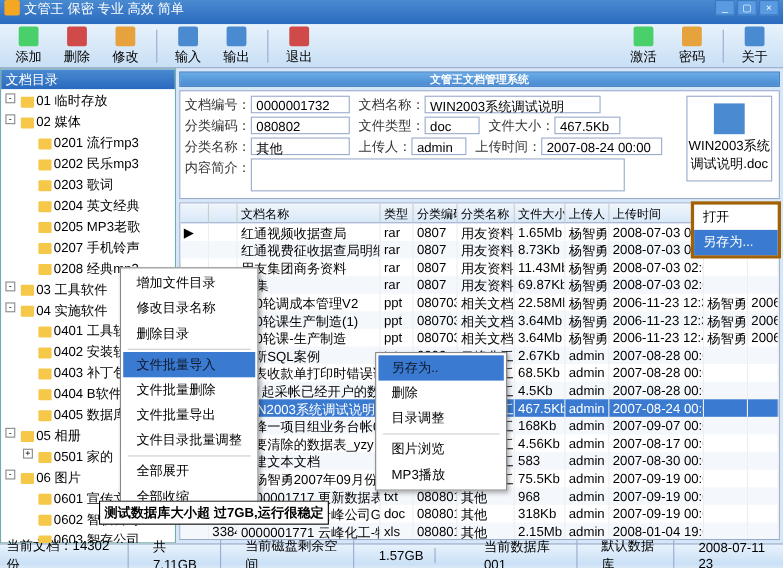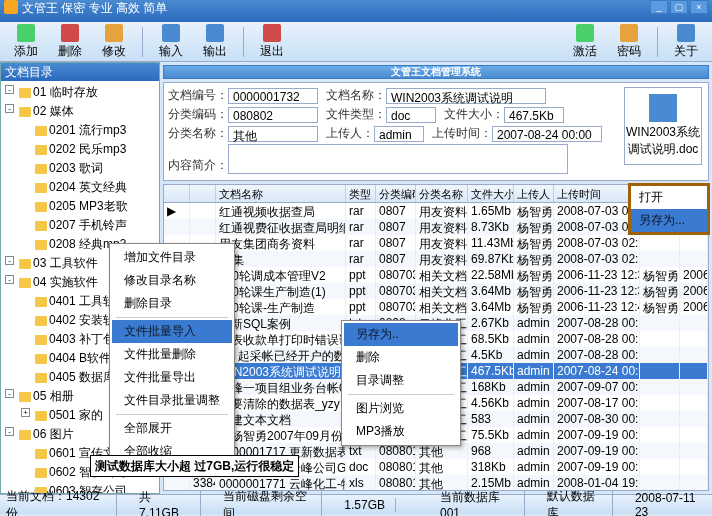--- a/index.html
+++ b/index.html
@@ -19,28 +19,28 @@
 .sidebar{width:170px;background:#fff;border:1px solid #7aa;overflow:hidden;font-size:11px}
 .side-header{height:18px;background:linear-gradient(#4a8ad0,#2a6abf);color:#fff;padding:2px 4px;display:flex;align-items:center}
 .tree{padding:2px;overflow-y:auto;height:412px}
 .tree-item{padding:1px 0 1px 16px;white-space:nowrap;position:relative;cursor:pointer}
 .tree-item .exp{position:absolute;left:2px;top:2px;width:9px;height:9px;border:1px solid #888;font-size:8px;line-height:7px;text-align:center;background:#fff}
 .tree-item .ficon{display:inline-block;width:12px;height:10px;background:#f5c84a;margin-right:2px;vertical-align:middle;border-radius:1px}
 .tree-item.lvl2{padding-left:32px}.tree-item.lvl2 .exp{left:18px}
 .content{flex:1;display:flex;flex-direction:column;padding:3px;gap:3px}
 .banner{height:14px;background:linear-gradient(#6aabe8,#4a8ad0);color:#fff;font-weight:bold;font-size:10px;display:flex;align-items:center;justify-content:center;border:1px solid #3a7ac0}
 .info-panel{background:#fff;border:1px solid #9ac;padding:4px;position:relative}
-.info-row{display:flex;align-items:flex-end;margin-bottom:2px;font-size:11px}
+.info-row{display:flex;align-items:flex-start;margin-bottom:2px;font-size:11px}
 .info-label{color:#333}
 .info-val{border:1px solid #9ac;background:#fff;padding:1px 4px;min-width:90px;height:16px;margin-right:8px}
 .preview-box{position:absolute;right:6px;top:4px;width:78px;height:78px;border:1px solid #9ac;display:flex;flex-direction:column;align-items:center;justify-content:center;font-size:10px;text-align:center}
 .preview-icon{width:28px;height:28px;background:#4a8ad0;margin-bottom:2px}
 .action-menu{position:absolute;right:-2px;top:100px;background:#fff;border:3px solid #a16207;width:82px;z-index:5}
 .action-menu div{padding:3px 8px;cursor:pointer}
-.action-menu div.hl{background:#3a7ad0;color:#0f172a}
+.action-menu div.hl{background:#3a7ad0;color:#ffffff}
 .table-wrap{flex:1;background:#fff;border:1px solid #9ac;overflow:hidden;position:relative}
 .thead{display:flex;background:linear-gradient(#f0f6fc,#d8e8f8);border-bottom:1px solid #9ac;height:18px}
 .thead div{padding:2px 3px;border-right:1px solid #ccc;font-size:11px;overflow:hidden;white-space:nowrap}
 .tbody{overflow:hidden}
 .trow{display:flex;height:16px;font-size:11px}
 .trow:nth-child(even){background:#f4f8fc}
 .trow div{padding:1px 3px;border-right:1px solid #eee;overflow:hidden;white-space:nowrap}
 .trow.sel{background:#3a7ad0;color:#fff}
 .c0{width:26px}.c1{width:26px}.c2{width:130px}.c3{width:30px}.c4{width:40px}.c5{width:52px}.c6{width:46px}.c7{width:40px}.c8{width:86px}.c9{width:40px}.c10{width:28px}
 .ctx-menu{position:absolute;background:#fff;border:1px solid #888;box-shadow:2px 2px 4px rgba(0,0,0,0.3);z-index:20;min-width:120px;padding:2px}

